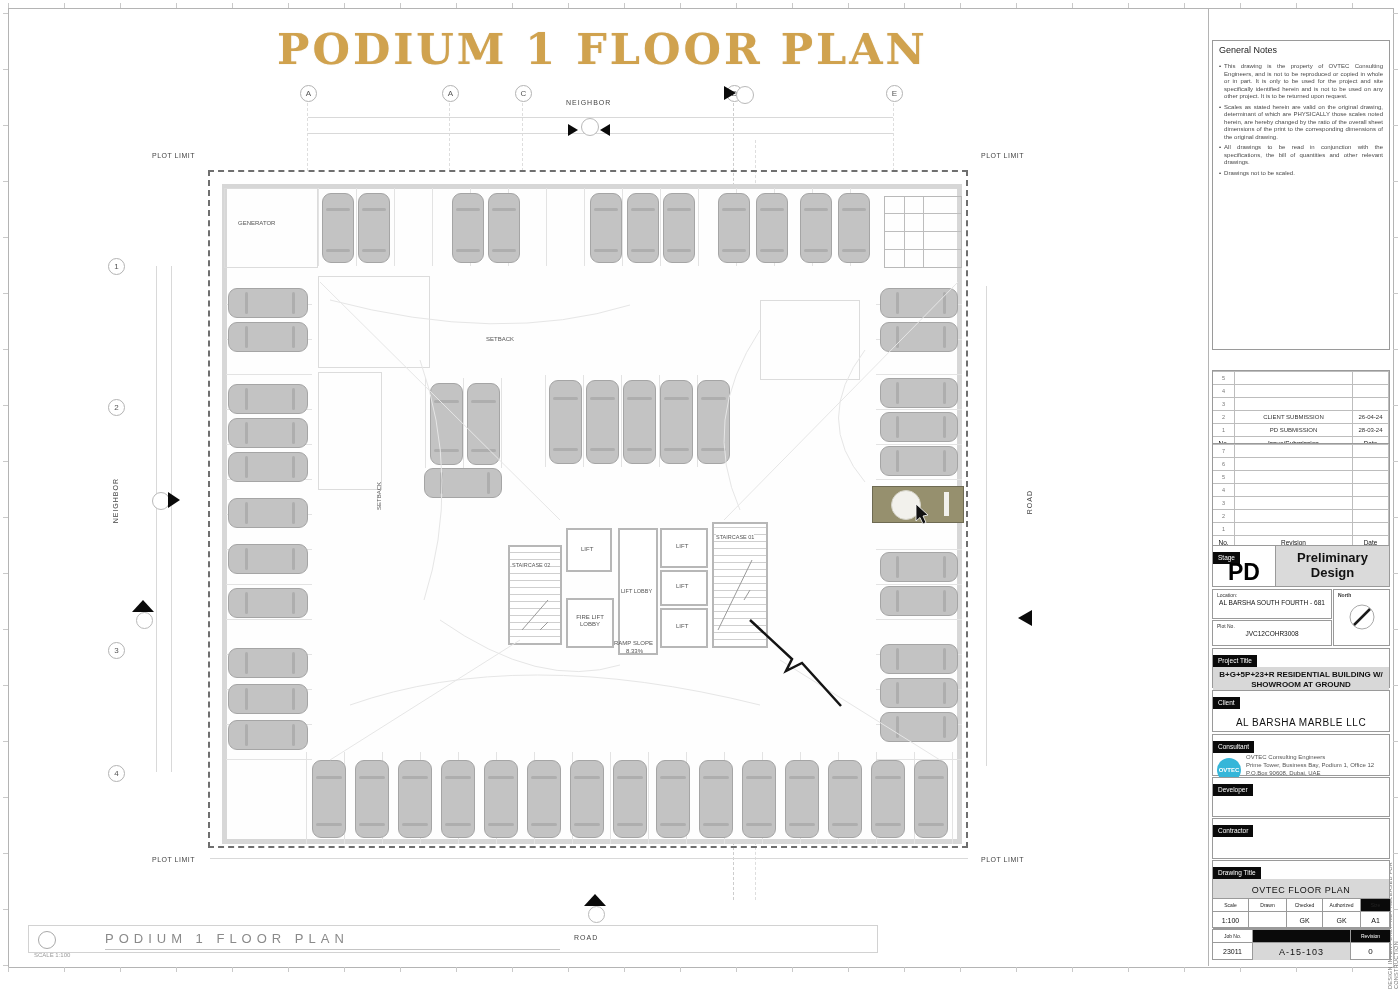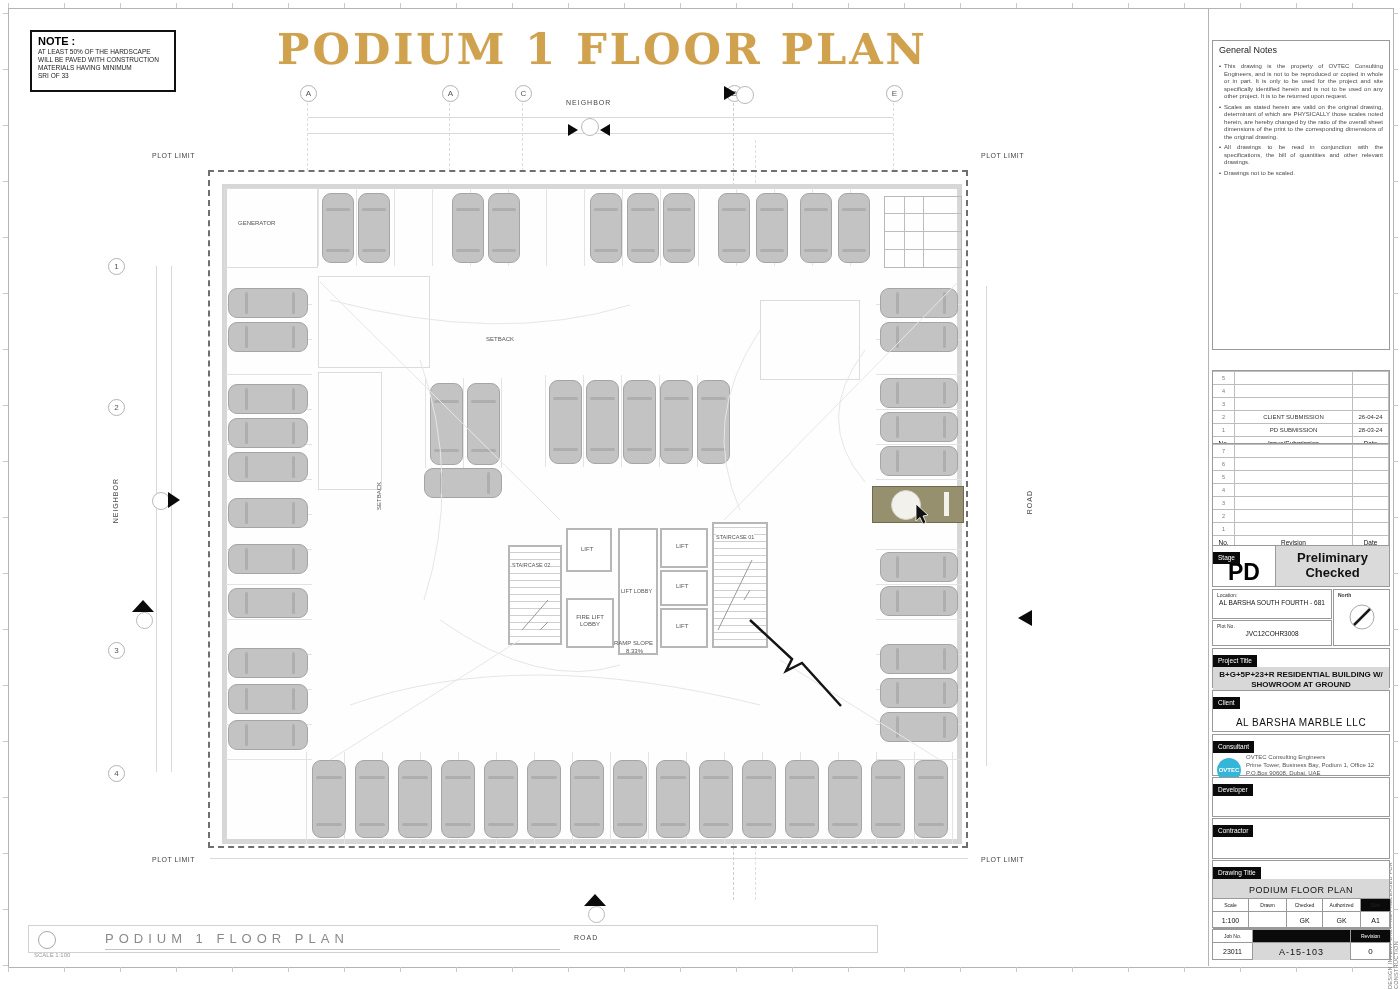--- a/index.html
+++ b/index.html
@@ -91,27 +91,20 @@
 
   <div id="frame"></div>
   <div class="ruler" style="left:8px;top:3px;width:1384px;height:5px;"></div>
   <div class="ruler" style="left:8px;top:967px;width:1384px;height:5px;"></div>
   <div class="ruler v" style="left:3px;top:8px;width:5px;height:958px;"></div>
   <div class="ruler v" style="left:1393px;top:8px;width:5px;height:958px;"></div>
   <div style="position:absolute;left:1208px;top:8px;width:1px;height:958px;background:#b4b4b4;"></div>
 
   <div id="main-title">PODIUM 1 FLOOR PLAN</div>
 
-  <div id="note-box">
-    <div class="nt">NOTE :</div>
-    <div class="nl">AT LEAST 50% OF THE HARDSCAPE</div>
-    <div class="nl">WILL BE PAVED WITH CONSTRUCTION</div>
-    <div class="nl">MATERIALS HAVING MINIMUM</div>
-    <div class="nl">SRI OF 33</div>
-  </div>
 
   <div class="bub" style="left:300px;top:85px;">A</div>
   <div class="bub" style="left:442px;top:85px;">A</div>
   <div class="bub" style="left:515px;top:85px;">C</div>
   <div class="bub" style="left:726px;top:85px;">D</div>
   <div class="bub" style="left:886px;top:85px;">E</div>
 
   <div class="bub" style="left:108px;top:258px;">1</div>
   <div class="bub" style="left:108px;top:399px;">2</div>
   <div class="bub" style="left:108px;top:642px;">3</div>
@@ -293,21 +286,21 @@
       <div style="font-size:6.5px;color:#111;">Revision</div>
       <div style="font-size:6.5px;color:#111;">Date</div>
     </div>
 
     <div class="tb-box" style="top:505px;height:42px;">
       <div class="stage-wrap">
         <div class="stage-l">
           <span class="hdr">Stage</span>
           <div class="code">PD</div>
         </div>
-        <div class="stage-r">Preliminary Checked</div>
+        <div class="stage-r">Preliminary Design</div>
       </div>
     </div>
 
     <div class="tb-box" style="top:549px;height:30px;width:120px;">
       <div class="fld-lbl">Location:</div>
       <div class="fld-val">AL BARSHA SOUTH FOURTH - 681</div>
     </div>
     <div class="tb-box" style="top:580px;height:26px;width:120px;">
       <div class="fld-lbl">Plot No.</div>
       <div class="fld-val">JVC12COHR3008</div>
@@ -346,21 +339,21 @@
     <div class="tb-box" style="top:737px;height:40px;">
       <span class="hdr">Developer</span>
     </div>
 
     <div class="tb-box" style="top:778px;height:41px;">
       <span class="hdr">Contractor</span>
     </div>
 
     <div class="tb-box" style="top:820px;height:38px;">
       <span class="hdr">Drawing Title</span>
-      <div class="gray-box" style="height:22px;display:flex;align-items:center;justify-content:center;font-size:9px;color:#111;letter-spacing:.5px;">PODIUM  FLOOR PLAN</div>
+      <div class="gray-box" style="height:22px;display:flex;align-items:center;justify-content:center;font-size:9px;color:#111;letter-spacing:.5px;">OVTEC  FLOOR PLAN</div>
     </div>
 
     <div class="tb-box meta-grid" style="top:858px;height:30px;">
       <div class="mh">Scale</div>
       <div class="mh">Drawn</div>
       <div class="mh">Checked</div>
       <div class="mh">Authorized</div>
       <div class="mh blackcell">Size</div>
       <div class="mv">1:100</div>
       <div class="mv"></div>

